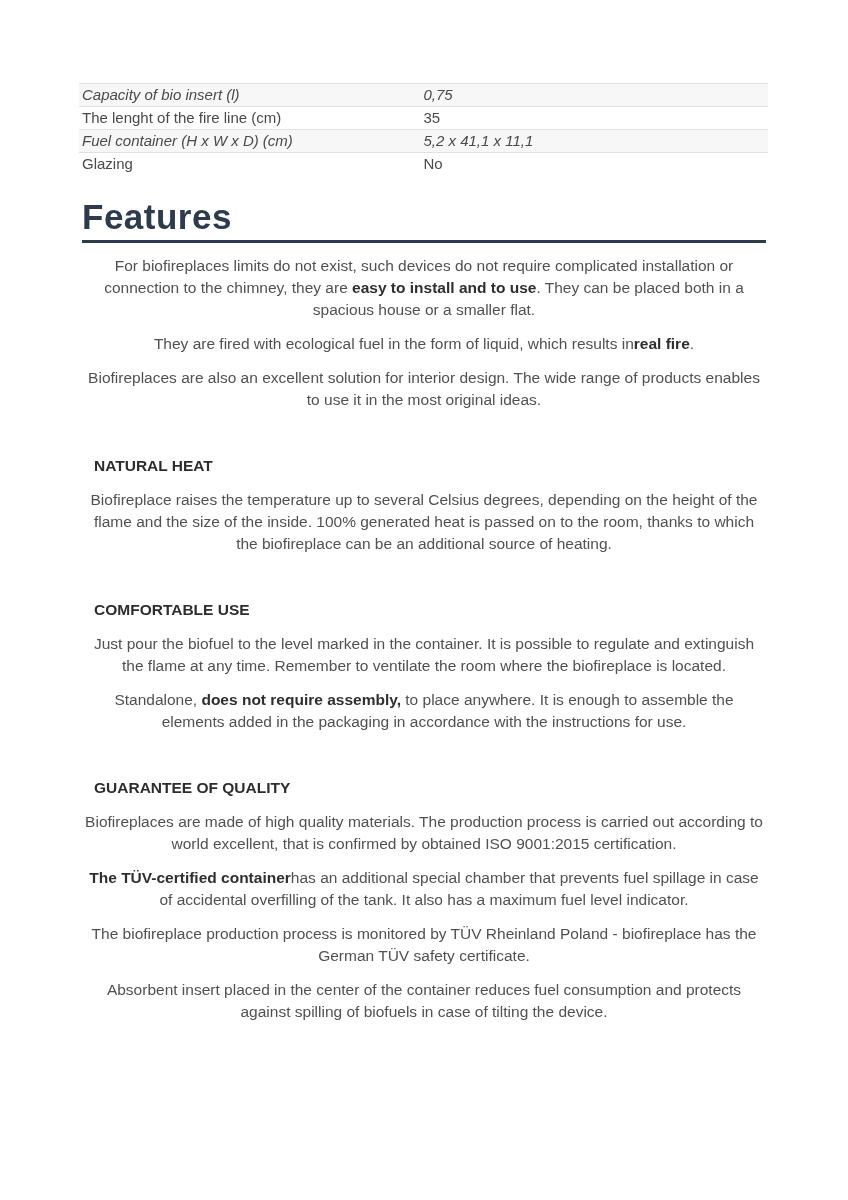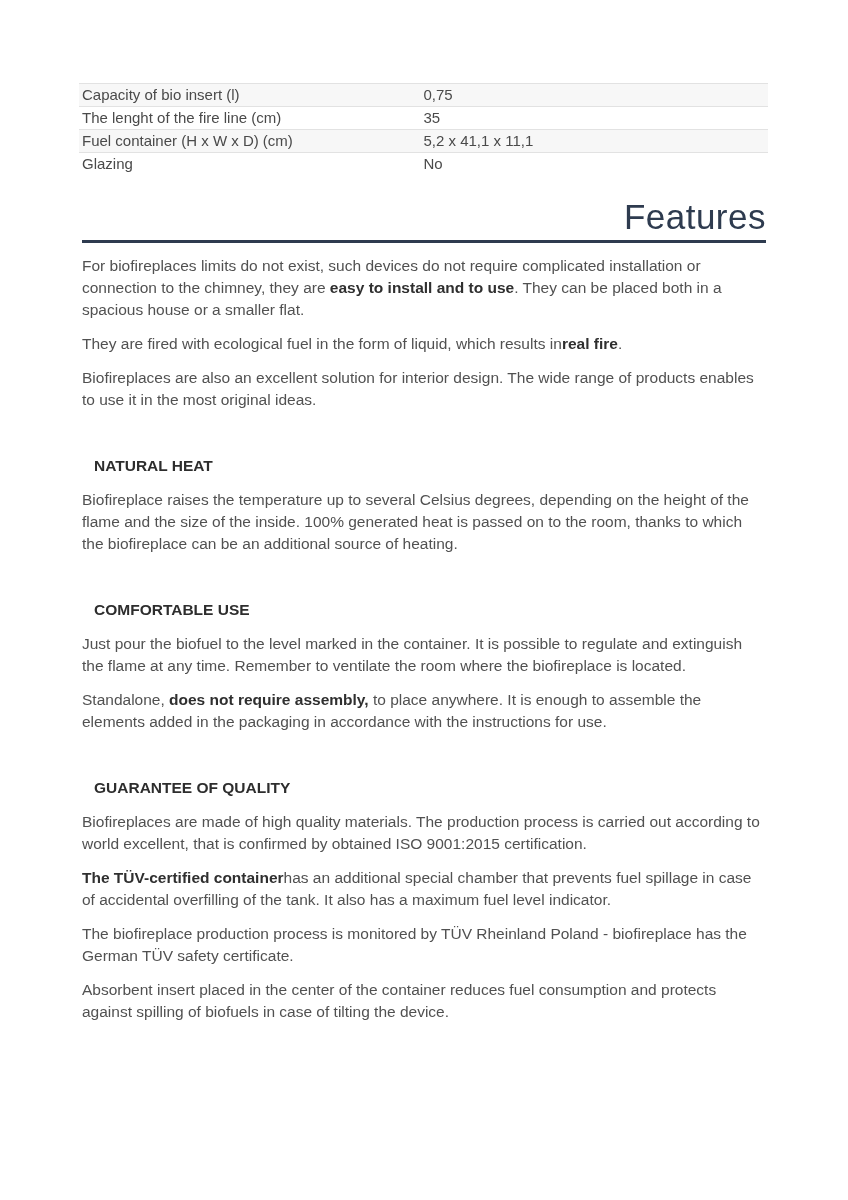--- a/index.html
+++ b/index.html
@@ -27,51 +27,52 @@
     width:calc(100% + 5px);
     margin-left:-3px;
     border-collapse:collapse;
     table-layout:fixed;
   }
   table.specs tr{
     border-top:1px solid var(--table_border);
   }
   table.specs tr.stripe{
     background:var(--table_stripe);
+    font-style:italic;
   }
   table.specs td{
     padding:2px 2px 3px 3px;
     font-size:15px;
     line-height:17px;
     color:var(--table_text);
   }
   table.specs td.val{
     text-align:left;
     padding-left:0;
   }
   h1.features-title{
     margin:21px 0 0 0;
     font-size:35px;
     line-height:42px;
-    font-weight:400;
+    font-weight:700;
     color:var(--accent);
     letter-spacing:0.5px;
-    text-align:right;
   }
   .features-divider{
     border:none;
     height:3px;
     background:var(--accent);
     margin:2px 0 0 0;
   }
   p.body-p{
     margin:12px 0;
     font-size:15.5px;
     line-height:22px;
     color:var(--body_text);
+    text-align:center;
   }
   p.body-p b{
     color:var(--bold_text);
     font-weight:700;
   }
   h3.section-h{
     margin:44px 0 9px 12px;
     font-size:15.5px;
     line-height:22px;
     font-weight:700;

